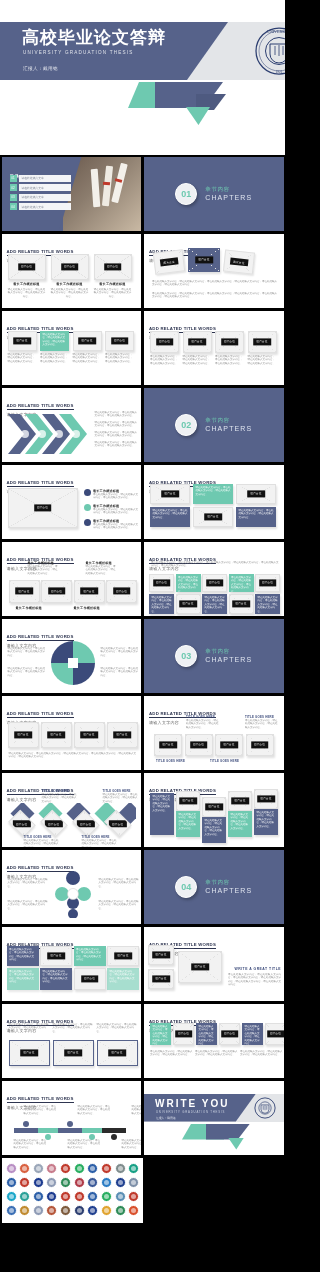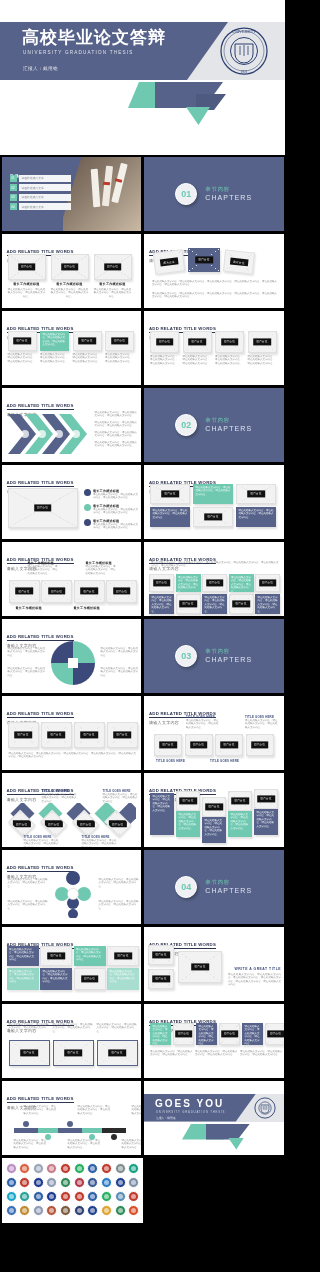--- a/index.html
+++ b/index.html
@@ -9,21 +9,21 @@
     font-family:"Liberation Sans", sans-serif;
     overflow:hidden;
   }
   .page { width:285px; height:1272px; position:relative; background:#000; }
 
   
   .slide { position:relative; background:#fff; overflow:hidden; }
   .slide.dark { background:#56628a; }
 
   
-  .hero { width:285px; height:155px; background:#fff; position:relative; overflow:hidden; }
+  .hero { width:320px; height:155px; background:#fff; position:relative; overflow:hidden; }
   .hero .grayband {
     position:absolute; left:0; top:22px; width:285px; height:58px; background:#e3e5e8;
   }
   .hero .bluebar {
     position:absolute; left:0; top:22px; width:228px; height:58px; background:#56628a;
     clip-path: polygon(0 0, 100% 0, 82% 100%, 0 100%);
   }
   .hero h1 {
     position:absolute; left:22px; top:28px;
     font-size:17px; font-weight:bold; color:#fff; letter-spacing:1px;
@@ -886,21 +886,21 @@
               <div class="para">请在此处输入文字内容，请在此处输入文字内容，请在此处输入文字内容。</div>
             </div>
         </div>
       </div>
     </div>
 
     <div class="cell">
       <div class="slide">
         <div style="position:absolute;left:0;top:13px;width:100%;height:28px;background:#e3e5e8;"></div>
         <div style="position:absolute;left:0;top:13px;width:112px;height:28px;background:#56628a;clip-path:polygon(0 0,100% 0,82% 100%,0 100%);"></div>
-        <div style="position:absolute;left:11px;top:17px;font-size:10px;font-weight:bold;color:#fff;letter-spacing:2px;">GOES YOU</div>
+        <div style="position:absolute;left:11px;top:17px;font-size:10px;font-weight:bold;color:#fff;letter-spacing:2px;">WRITE YOU</div>
         <div style="position:absolute;left:12px;top:29px;font-size:2.8px;color:#c9d0e0;letter-spacing:.8px;">UNIVERSITY GRADUATION THESIS</div>
         <div style="position:absolute;left:12px;top:35px;font-size:2.8px;color:#e3e6ef;">汇报人：戳用铭</div>
         <svg style="position:absolute;right:8px;top:16px;" width="22" height="22" viewBox="0 0 100 100">
           <circle cx="50" cy="50" r="46" fill="none" stroke="#2c3e70" stroke-width="4"></circle>
           <circle cx="50" cy="50" r="28" fill="none" stroke="#2c3e70" stroke-width="3"></circle>
           <path d="M32 36 h36 v20 a18 18 0 0 1 -36 0 z" fill="none" stroke="#2c3e70" stroke-width="3"></path>
           <path d="M42 40 v18 M50 38 v22 M58 40 v18" stroke="#2c3e70" stroke-width="2.4"></path>
         </svg>
         <div style="position:absolute;left:38px;top:43px;width:42px;height:16px;background:#6ec9b0;clip-path:polygon(0 100%,22% 0,100% 0,100% 100%);"></div>
         <div style="position:absolute;left:62px;top:43px;width:44px;height:16px;background:#56628a;clip-path:polygon(0 0,100% 0,72% 100%,0 100%);"></div>

